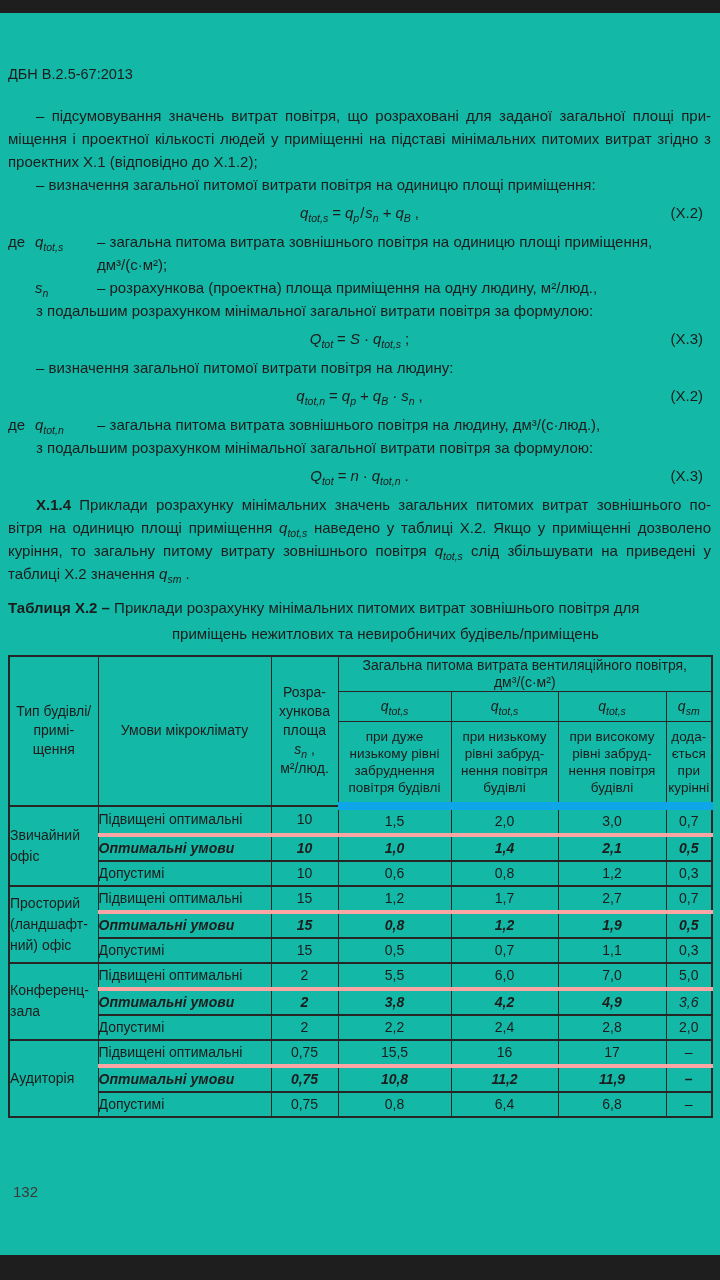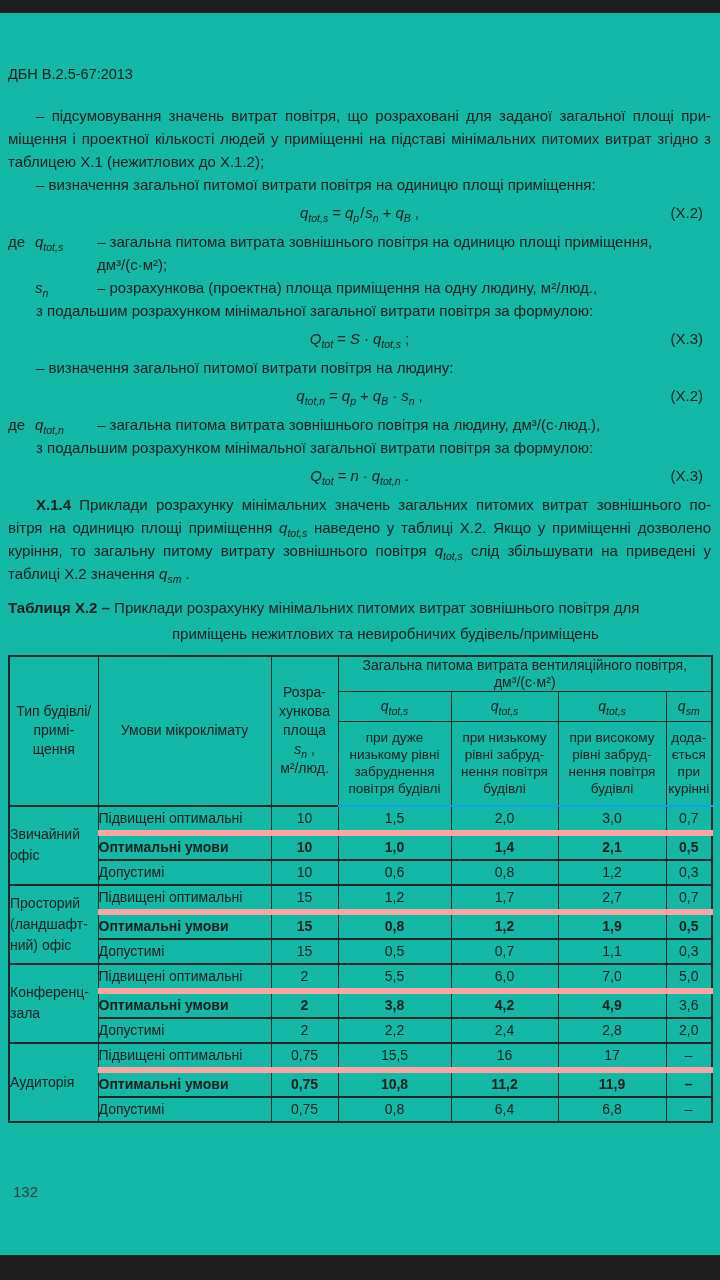--- a/index.html
+++ b/index.html
@@ -41,52 +41,52 @@
   .tcap2{margin-left:164px;line-height:26px;margin-bottom:8px;}
   
   table.x2{border-collapse:collapse;table-layout:fixed;width:703px;margin-top:4px;
            font-size:14px;color:#1c1c1c;border:2px solid #262626;}
   table.x2 td{border:1px solid #262626;padding:0;vertical-align:middle;overflow:hidden;}
   .prelines{white-space:pre-line;}
   td.hc{text-align:center;line-height:17px;font-size:14px;}
   tr.h1{height:32px;}
   tr.h2{height:30px;}
   tr.h3{height:84px;}
-  tr.h3 td{border-bottom:2px solid #0ea5e9;font-size:13.5px;line-height:17px;}
+  tr.h3 td{border-bottom:8px solid #0ea5e9;font-size:13.5px;line-height:17px;}
   td.c1,td.c3{line-height:19px;}
   td.qh{font-style:italic;}
   td.qh sub{font-size:10.5px;line-height:0;}
   td.c3 sub{font-style:italic;font-size:10.5px;line-height:0;}
   td.c3 i{font-style:italic;}
   tr.r{height:25px;}
   td.gl{padding-left:4px;text-align:left;line-height:21px;font-size:14px;}
   td.cond{padding-left:6px;text-align:left;}
   td.num{text-align:center;}
-  tr.bold-row td{font-weight:bold;border-top:6px solid #fca5a5;border-bottom:2px solid #262626;}
+  tr.bold-row td{font-weight:bold;border-top:4px solid #fca5a5;border-bottom:2px solid #262626;font-style:italic;}
   tr.bold-row td.nw{font-weight:normal;}
   tr.gstart td{border-top:2px solid #262626;}
   .page-number{position:absolute;left:13px;top:1158px;font-size:15px;color:#3a3a3a;margin-top:12px;}
 </style>
 </head>
 <body>
 
 <div class="bar top"></div>
 
 <div class="page">
   <div class="content">
 
     <div class="doc-header">ДБН В.2.5-67:2013</div>
 
     <div class="intro">
     </div>
 
     <div>
       <div class="ln jl ind">– підсумовування значень витрат повітря, що розраховані для заданої загальної площі при-</div>
       <div class="ln jl">міщення і проектної кількості людей у приміщенні на підставі мінімальних питомих витрат згідно з</div>
-      <div class="ln">таблицею Х.1 (нежитлових до Х.1.2);</div>
+      <div class="ln">проектних Х.1 (відповідно до Х.1.2);</div>
     </div>
 
     <div class="ln ind">– визначення загальної питомої витрати повітря на одиницю площі приміщення:</div>
 
     <div class="frow">
       <span class="fv">q</span><sub>tot,s</sub><span class="fo">=</span><span class="fv">q</span><sub>p</sub><span class="fo tight">/</span><span class="fv">s</span><sub>n</sub><span class="fo">+</span><span class="fv">q</span><sub>B</sub><span class="ftail">,</span>
       <span class="flabel">(Х.2)</span>
     </div>
 
     <div class="ln"><span class="def-de">де</span><span class="def-term"><span>q</span><sub class="vs">tot,s</sub></span><span>– загальна питома витрата зовнішнього повітря на одиницю площі приміщення,</span></div>

